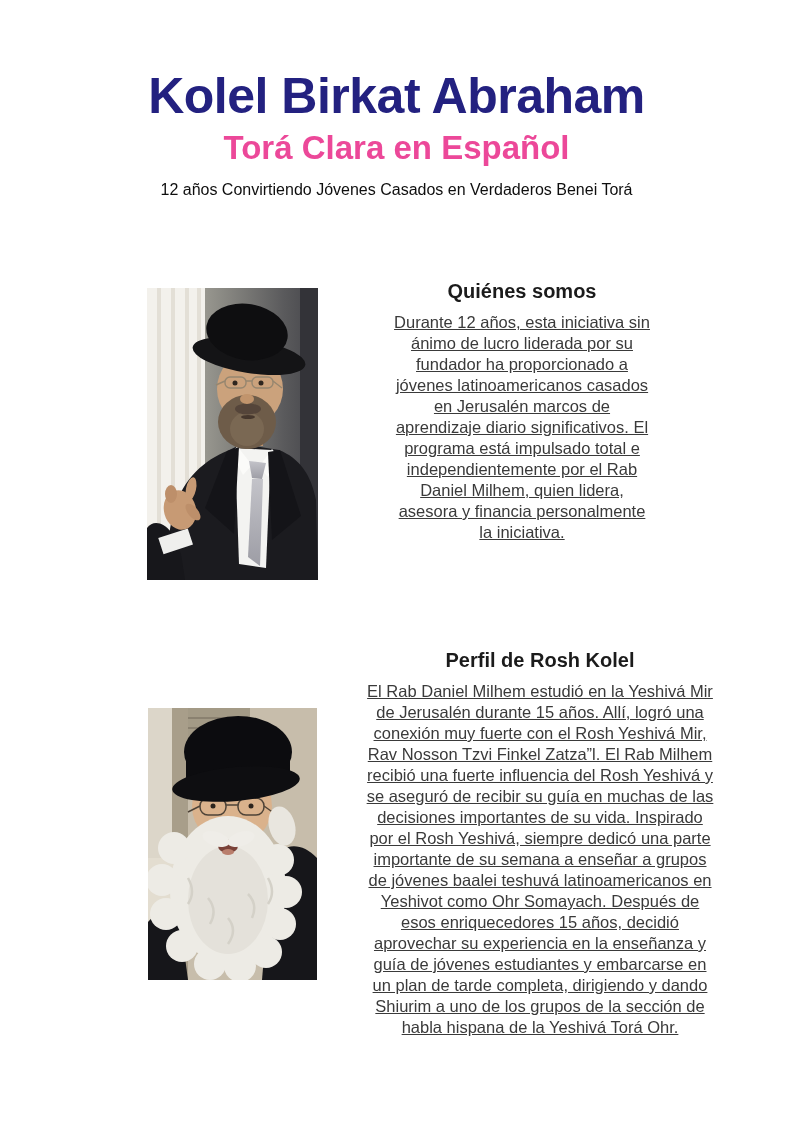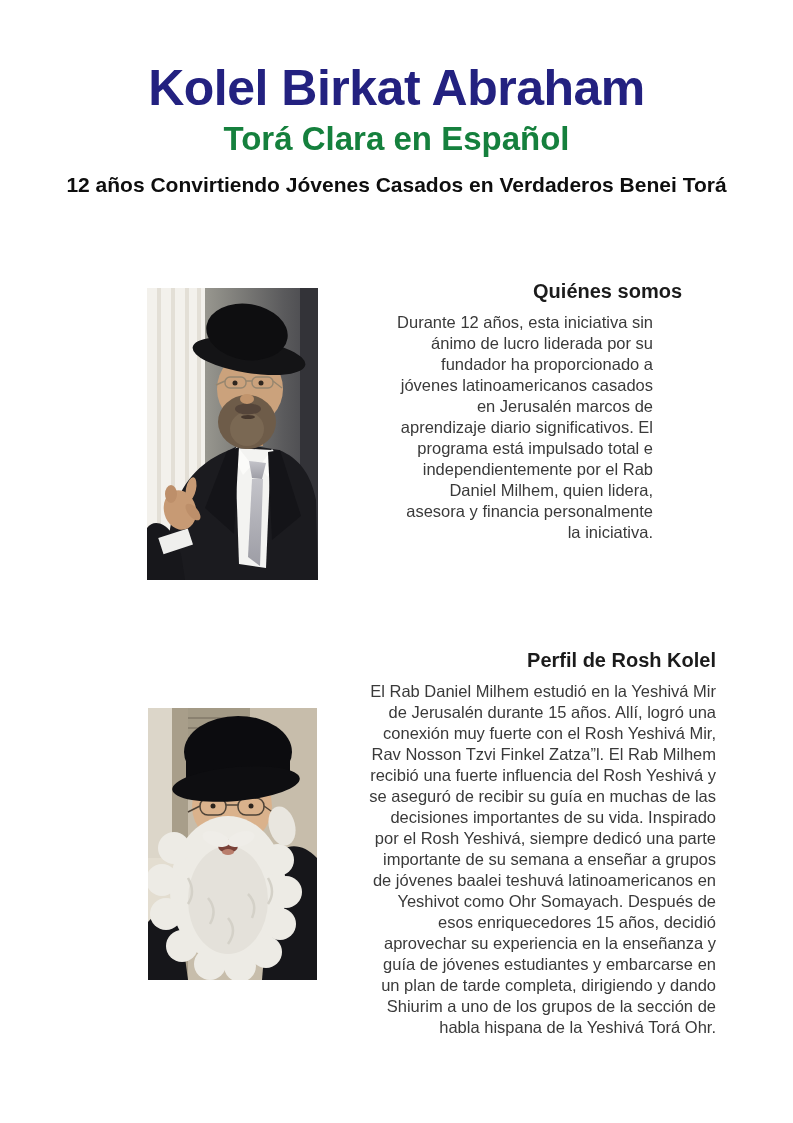--- a/index.html
+++ b/index.html
@@ -16,70 +16,71 @@
   }
 
   .doc-header {
     position: absolute;
     top: 62px;
     left: 0;
     width: 100%;
     text-align: center;
   }
   .doc-title {
-    margin: 0;
+    margin: 8px;
     font-size: 50px;
     font-weight: 700;
     letter-spacing: -0.5px;
     color: #232180;
     line-height: 1.05;
   }
   .doc-subtitle {
     margin: 7px 0 0 0;
     font-size: 33px;
     font-weight: 600;
-    color: #15803d;
+    color: #ec4899;
     line-height: 1.05;
   }
   .tagline {
     margin-top: 14px;
-    font-size: 21px;
-    font-weight: 700;
+    font-size: 16px;
+    font-weight: 400;
     color: #0e0e0e;
     line-height: 1.42;
   }
   .tagline div { white-space: nowrap; }
 
   .photo {
     position: absolute;
     margin: 0;
     padding: 0;
     overflow: hidden;
   }
   .photo svg { display: block; width: 100%; height: 100%; }
   #photo-1 { left: 147px; top: 288px; width: 171px; height: 292px; }
   #photo-2 { left: 148px; top: 708px; width: 169px; height: 272px; }
 
   .section {
     position: absolute;
-    text-align: right;
+    text-align: center;
     color: #3a3a3a;
   }
   #section-1 { left: 362px; top: 280px; width: 320px; }
   #section-2 { left: 364px; top: 601px; width: 352px; margin-top: 48px; }
   .section h2 {
     margin: 0 0 9px 0;
     font-size: 20px;
     font-weight: 700;
     color: #1b1b1b;
   }
   .section p {
     margin: 0 auto;
     font-size: 16.5px;
     line-height: 21px;
+    text-decoration: underline;
   }
   #section-1 p { max-width: 262px; }
   #section-2 p { max-width: 352px; }
 </style>
 </head>
 <body>
 
 <div class="page">
 
   <header class="doc-header">

